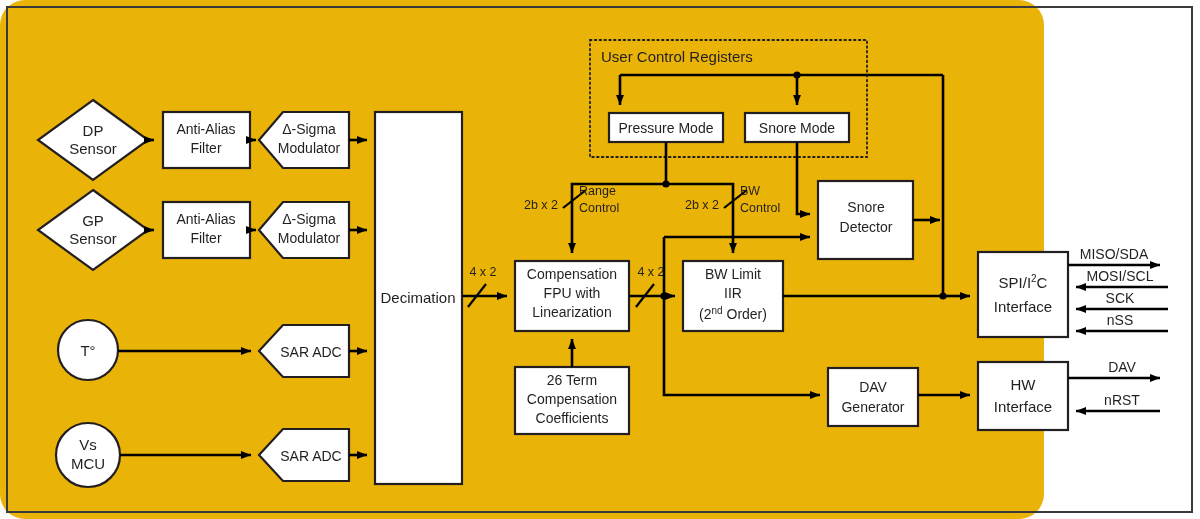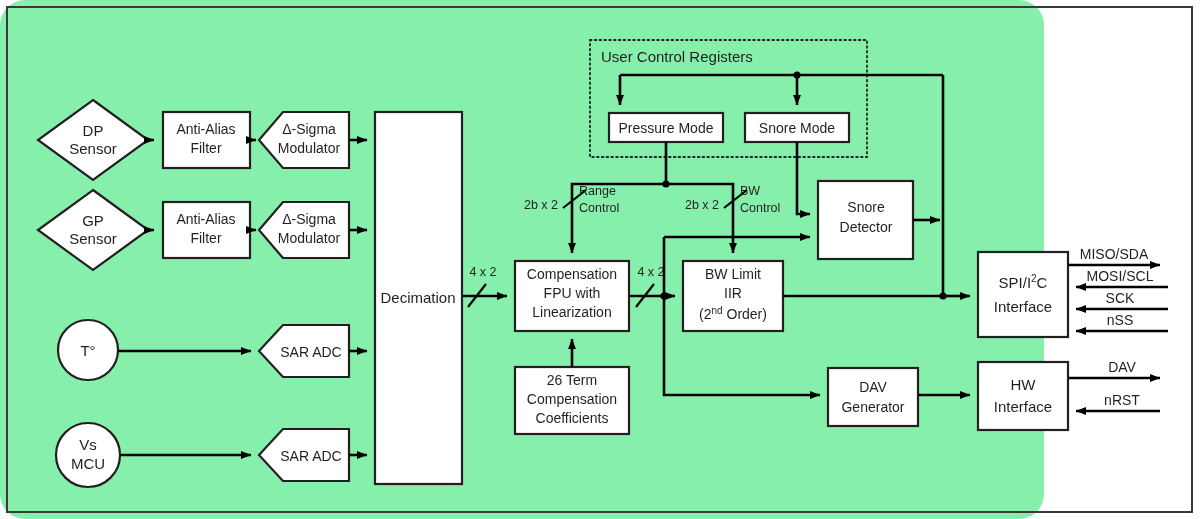--- a/index.html
+++ b/index.html
@@ -1,18 +1,18 @@
 <!DOCTYPE html>
 <html><head>
 <meta charset="utf-8">
 <style>
   html,body{margin:0;padding:0;background:#ffffff;}
   body{width:1200px;height:519px;overflow:hidden;
        font-family:"Liberation Sans","DejaVu Sans",sans-serif;}
-  #stage{position:relative;width:1044px;height:519px;background:#86efac;border-radius:25px;}
+  #stage{position:relative;width:1044px;height:519px;background:#eab308;border-radius:25px;}
   svg#diagram{display:block;width:1200px;height:519px;}
   .shp{fill:#ffffff;stroke:#231f20;stroke-width:2.2;}
   .frame{fill:none;stroke:#3a3a3a;stroke-width:2;}
   .dash{fill:none;stroke:#231f20;stroke-width:1.8;stroke-dasharray:1.6 3.2;stroke-linecap:round;}
   .wire{fill:none;stroke:#000000;stroke-width:2.6;stroke-linecap:butt;}
   .slash{stroke:#000000;stroke-width:2.2;stroke-linecap:butt;}
   .dot{fill:#000000;}
   text{fill:#231f20;font-family:"Liberation Sans","DejaVu Sans",sans-serif;}
   .lbl{font-size:15px;}
   .lbl-sm{font-size:12.5px;}

